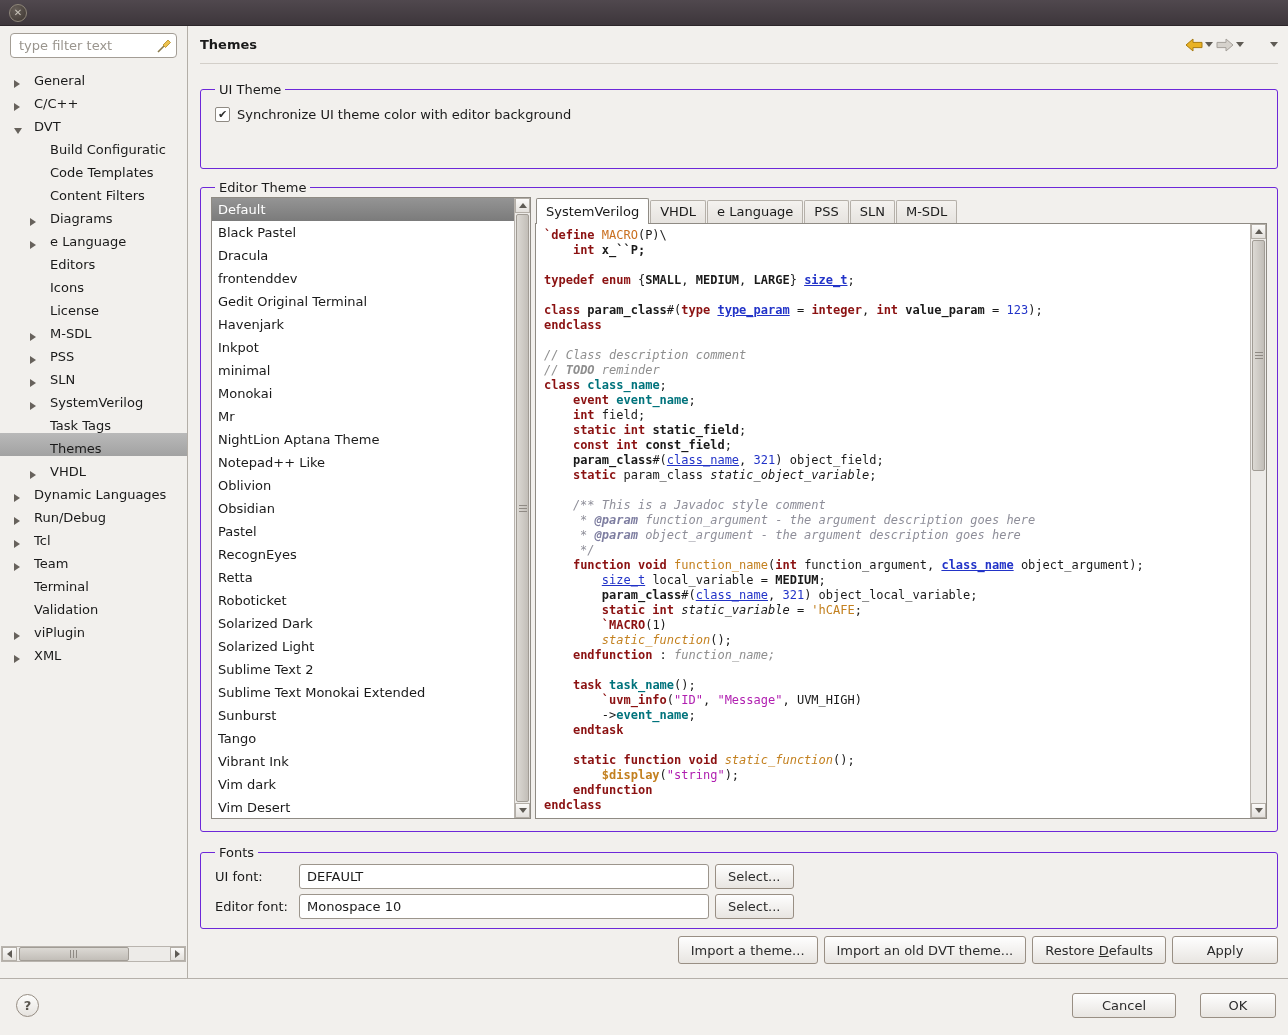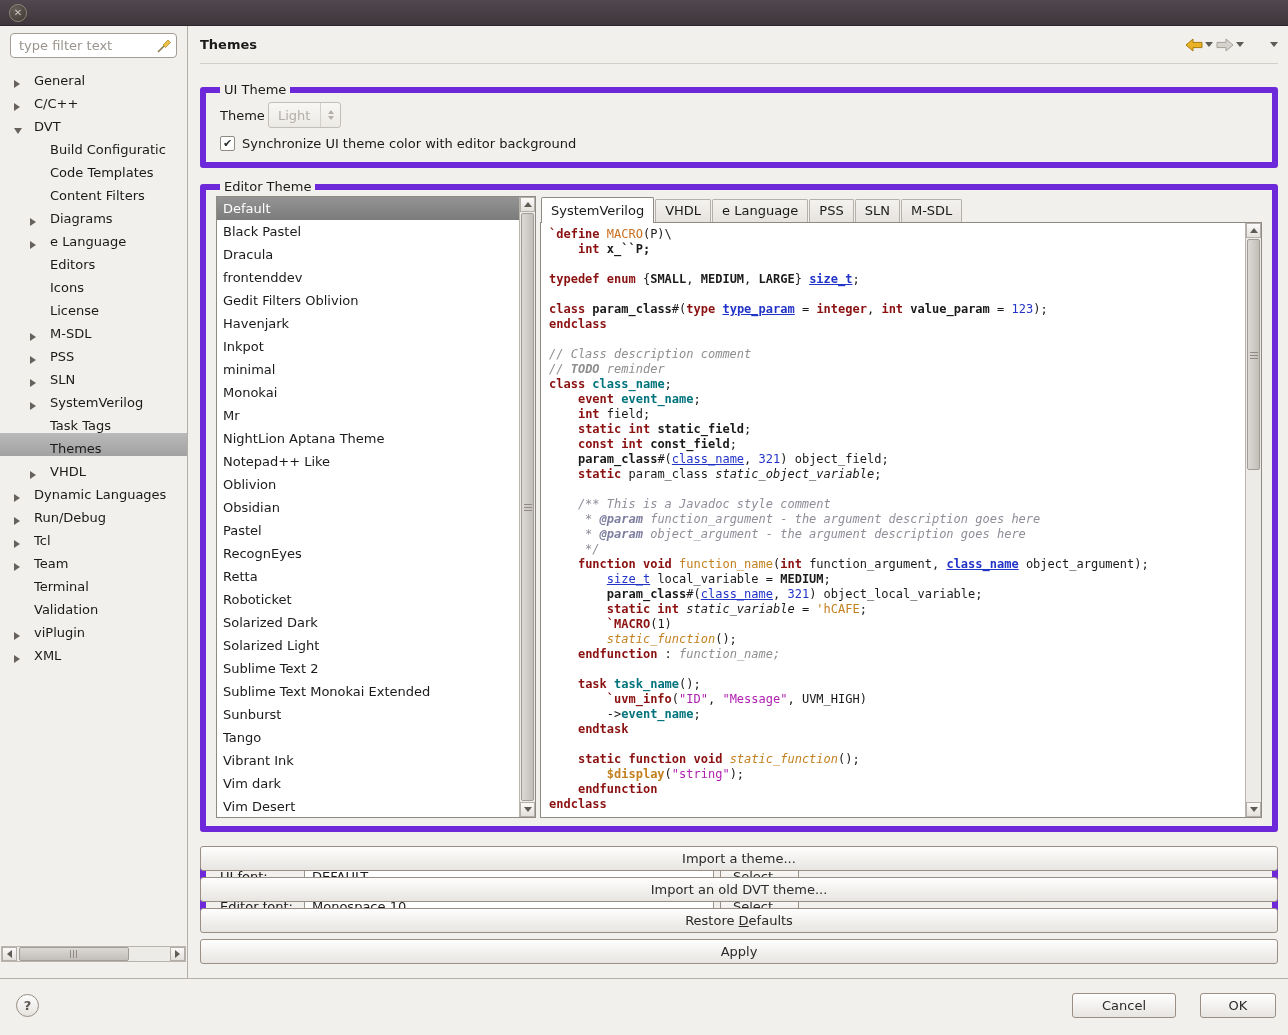--- a/index.html
+++ b/index.html
@@ -102,21 +102,21 @@
   .content-header {
     height:38px; flex:0 0 38px; display:flex; align-items:center; justify-content:space-between;
     border-bottom:1px solid #d3cfc9;
   }
   .page-title { font-weight:bold; }
   .nav-icons { display:flex; align-items:center; }
   .nav-icons .caret { margin:0 2px 0 1px; }
   .nav-gap { width:24px; }
 
   fieldset.group {
-    border:6px solid #6d28d9; border-radius:3px; padding:2px 10px 8px 10px;
+    border:1px solid #6d28d9; border-radius:3px; padding:2px 10px 8px 10px;
   }
   legend { padding:0 4px; margin-left:4px; font-size:13px; }
 
   .group-ui { margin-top:18px; height:87px; }
   .ui-row1 { display:flex; align-items:center; margin:3px 0 0 4px; height:26px; }
   .ui-row1 label { width:48px; }
   .combo {
     height:26px; min-width:70px; display:flex; align-items:center;
     border:1px solid #c3beb7; border-radius:3px;
     background:linear-gradient(#f8f7f5,#ecead f6) ;
@@ -194,21 +194,21 @@
   }
   .font-row button { margin-left:6px; min-width:62px; }
 
   button {
     font-family:inherit; font-size:13px; color:#2b2b2b;
     background:linear-gradient(#fefefe,#e8e5e1);
     border:1px solid #998f84; border-radius:3px; padding:4px 12px;
   }
   .mnemonic { text-decoration:underline; }
 
-  .actions { margin-top:7px; height:28px; display:flex; justify-content:flex-end; gap:6px;flex-direction:column; }
+  .actions { margin-top:7px; height:28px; display:flex; justify-content:flex-end; gap:6px; }
 
   
   .footer {
     flex:0 0 57px; height:57px; border-top:1px solid #b5b0aa;
     display:flex; align-items:center; justify-content:space-between; padding:0 12px 4px 16px;
   }
   .help-btn {
     width:23px; height:23px; border-radius:50%;
     background:linear-gradient(#fdfdfc,#e6e3df); border:1px solid #968d83;
     color:#5a564f; font-weight:bold; text-align:center; line-height:21px;
@@ -402,46 +402,36 @@
             <path d="M11 1 L18 7 L11 13 L11 9.6 L2 9.6 L2 4.4 L11 4.4 Z" fill="#d6d2cc" stroke="#a5a09a"></path>
           </svg>
           <span class="caret tri-d"></span>
           <span class="nav-gap"></span>
           <span class="tri-d"></span>
         </div>
       </div>
 
       <fieldset class="group group-ui">
         <legend>UI Theme</legend>
-        <div class="ui-row1">
-          <label>Theme</label>
-          <div class="combo" aria-disabled="true">
-            <span>Light</span>
-            <span class="spin">
-                <span class="su"></span>
-                <span class="sd"></span>
-              </span>
-          </div>
-        </div>
         <div class="ui-row2">
           <span class="checkbox">✔</span>
           <label>Synchronize UI theme color with editor background</label>
         </div>
       </fieldset>
 
       <fieldset class="group group-editor">
         <legend>Editor Theme</legend>
         <div class="editor-body">
           <div class="theme-list-wrap">
             <div class="theme-list">
                 <div class="theme-item selected">Default</div>
                 <div class="theme-item">Black Pastel</div>
                 <div class="theme-item">Dracula</div>
                 <div class="theme-item">frontenddev</div>
-                <div class="theme-item">Gedit Filters Oblivion</div>
+                <div class="theme-item">Gedit Original Terminal</div>
                 <div class="theme-item">Havenjark</div>
                 <div class="theme-item">Inkpot</div>
                 <div class="theme-item">minimal</div>
                 <div class="theme-item">Monokai</div>
                 <div class="theme-item">Mr</div>
                 <div class="theme-item">NightLion Aptana Theme</div>
                 <div class="theme-item">Notepad++ Like</div>
                 <div class="theme-item">Oblivion</div>
                 <div class="theme-item">Obsidian</div>
                 <div class="theme-item">Pastel</div>

